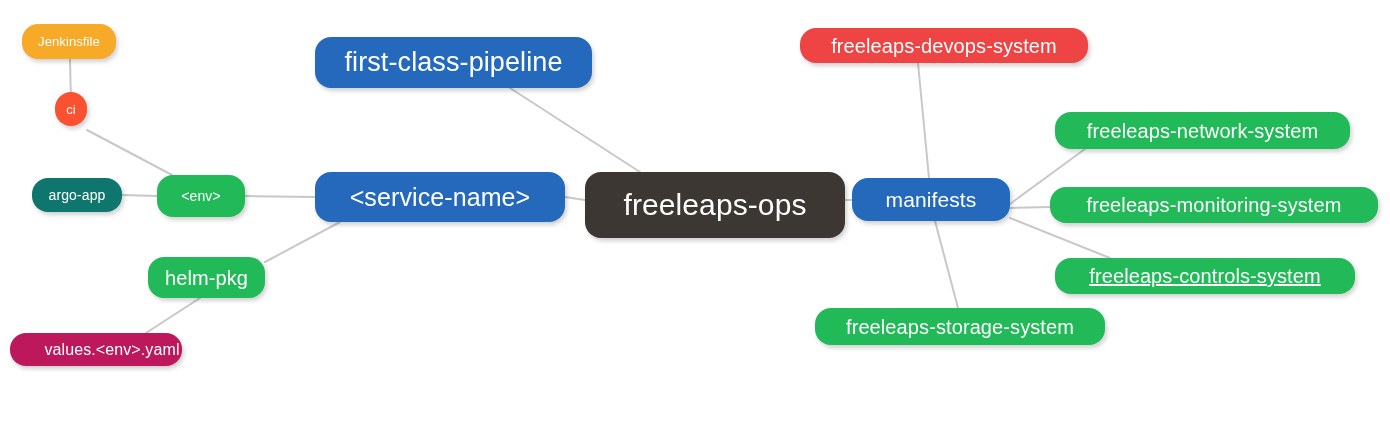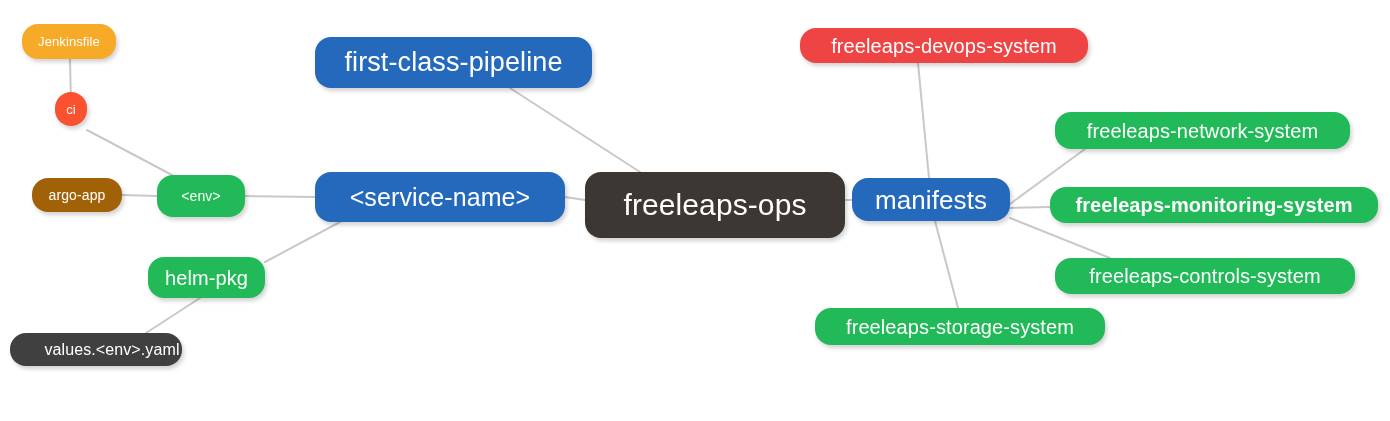--- a/index.html
+++ b/index.html
@@ -55,27 +55,27 @@
       <line x1="845" y1="200" x2="852" y2="200" stroke="#c8c8c8" stroke-width="2" stroke-linecap="round"></line>
       <line x1="929" y1="178" x2="918" y2="63" stroke="#c8c8c8" stroke-width="2" stroke-linecap="round"></line>
       <line x1="1010" y1="204" x2="1085" y2="149" stroke="#c8c8c8" stroke-width="2" stroke-linecap="round"></line>
       <line x1="1010" y1="208" x2="1050" y2="207" stroke="#c8c8c8" stroke-width="2" stroke-linecap="round"></line>
       <line x1="1010" y1="218" x2="1110" y2="258" stroke="#c8c8c8" stroke-width="2" stroke-linecap="round"></line>
       <line x1="935" y1="221" x2="958" y2="308" stroke="#c8c8c8" stroke-width="2" stroke-linecap="round"></line>
     </svg>
   <div id="node-layer">
       <div class="node" style="left: 22px; top: 24px; width: 94px; height: 35px; background: rgb(247, 169, 40); font-size: 13px;">Jenkinsfile</div>
       <div class="node" style="left: 55px; top: 92px; width: 32px; height: 34px; background: rgb(250, 81, 48); font-size: 13px;">ci</div>
-      <div class="node" style="left: 32px; top: 178px; width: 90px; height: 34px; background: #a16207; font-size: 14px;">argo-app</div>
+      <div class="node" style="left: 32px; top: 178px; width: 90px; height: 34px; background: #0f766e; font-size: 14px;">argo-app</div>
       <div class="node" style="left: 157px; top: 175px; width: 88px; height: 42px; background: rgb(34, 186, 88); font-size: 14px;">&lt;env&gt;</div>
       <div class="node" style="left: 148px; top: 257px; width: 117px; height: 41px; background: rgb(34, 186, 88); font-size: 20px;">helm-pkg</div>
-      <div class="node" style="left: 10px; top: 333px; width: 172px; height: 33px; background: #404040; font-size: 16px; padding-left: 32px;">values.&lt;env&gt;.yaml</div>
+      <div class="node" style="left: 10px; top: 333px; width: 172px; height: 33px; background: #be185d; font-size: 16px; padding-left: 32px;">values.&lt;env&gt;.yaml</div>
       <div class="node" style="left: 315px; top: 37px; width: 277px; height: 51px; background: rgb(37, 105, 189); font-size: 27px;">first-class-pipeline</div>
       <div class="node" style="left: 315px; top: 172px; width: 250px; height: 50px; background: rgb(37, 105, 189); font-size: 25px;">&lt;service-name&gt;</div>
       <div class="node" style="left: 585px; top: 172px; width: 260px; height: 66px; background: rgb(60, 55, 51); font-size: 30px;">freeleaps-ops</div>
-      <div class="node" style="left: 852px; top: 178px; width: 158px; height: 43px; background: rgb(37, 105, 189); font-size: 26px;">manifests</div>
+      <div class="node" style="left: 852px; top: 178px; width: 158px; height: 43px; background: rgb(37, 105, 189); font-size: 21px;">manifests</div>
       <div class="node" style="left: 800px; top: 28px; width: 288px; height: 35px; background: #ef4444; font-size: 20px;">freeleaps-devops-system</div>
       <div class="node" style="left: 1055px; top: 112px; width: 295px; height: 37px; background: rgb(34, 186, 88); font-size: 20px;">freeleaps-network-system</div>
-      <div class="node" style="left: 1050px; top: 187px; width: 328px; height: 36px; background: rgb(34, 186, 88); font-size: 20px; font-weight: bold;">freeleaps-monitoring-system</div>
-      <div class="node" style="left: 1055px; top: 258px; width: 300px; height: 36px; background: rgb(34, 186, 88); font-size: 20px;">freeleaps-controls-system</div>
+      <div class="node" style="left: 1050px; top: 187px; width: 328px; height: 36px; background: rgb(34, 186, 88); font-size: 20px;">freeleaps-monitoring-system</div>
+      <div class="node" style="left: 1055px; top: 258px; width: 300px; height: 36px; background: rgb(34, 186, 88); font-size: 20px; text-decoration: underline;">freeleaps-controls-system</div>
       <div class="node" style="left: 815px; top: 308px; width: 290px; height: 37px; background: rgb(34, 186, 88); font-size: 20px;">freeleaps-storage-system</div>
     </div>
 </div>
 
 </body></html>

